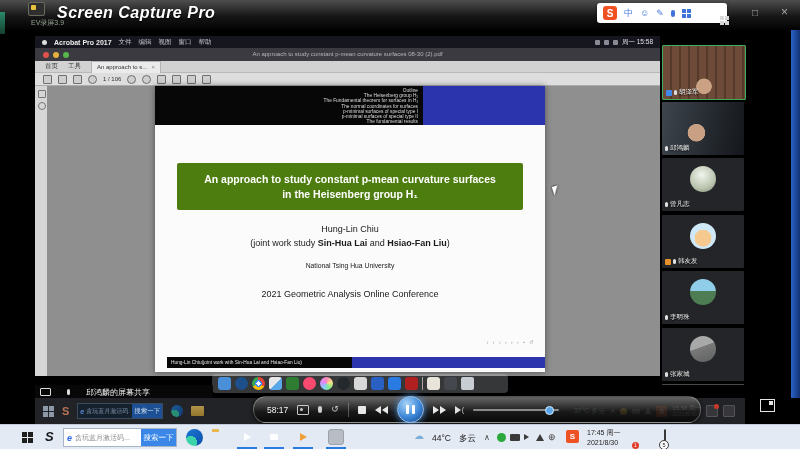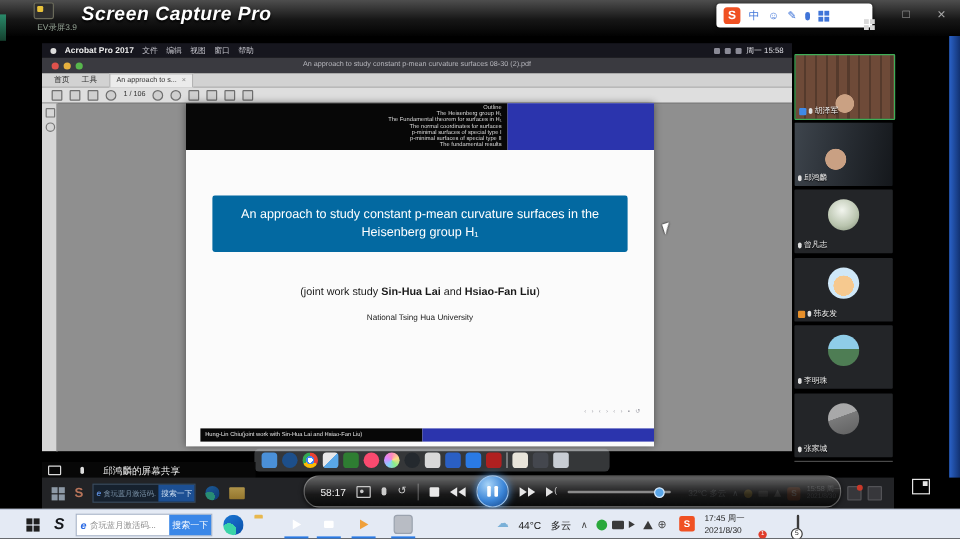--- a/index.html
+++ b/index.html
@@ -5,21 +5,21 @@
   html,body{margin:0;padding:0;background:#000;}
   #screen{position:relative;width:800px;height:449px;overflow:hidden;background:#000;
           font-family:"Liberation Sans",sans-serif;-webkit-font-smoothing:antialiased;}
   .abs{position:absolute;}
   .flex{display:flex;align-items:center;}
   .nowrap{white-space:nowrap;overflow:hidden;}
 
   
   .titlebar{left:0;top:0;width:800px;height:30px;
     background:linear-gradient(180deg,#4e4e4e 0%,#161616 55%,#020202 100%);}
-  .pt-title{left:68px;top:4px;color:#fff;font-size:16px;font-weight:bold;font-style:italic;
+  .pt-title{left:57px;top:4px;color:#fff;font-size:16px;font-weight:bold;font-style:italic;
     text-shadow:0 1px 2px #000;letter-spacing:.5px;}
   .pt-version{left:31px;top:18px;color:#93a193;font-size:7px;}
   .ev-icon{left:28px;top:2px;width:15px;height:12px;background:#2e2e2e;border:1px solid #6a6a5a;border-radius:2px;}
   .ev-icon i{position:absolute;left:2px;top:2px;width:5px;height:5px;background:#e8c23a;border-radius:1px;}
   .sliver{left:0;top:12px;width:5px;height:22px;background:linear-gradient(#2a8a6a,#14402e);}
   .sogou-panel{left:597px;top:3px;width:130px;height:20px;background:#fff;border-radius:3px;
     box-shadow:0 1px 3px rgba(0,0,0,.6);display:flex;align-items:center;gap:7px;padding:0 6px;box-sizing:border-box;}
   .sogou-logo{width:14px;height:14px;border-radius:3px;background:#f05123;color:#fff;font-size:10px;
     font-weight:bold;display:flex;align-items:center;justify-content:center;}
   .sbar-ic{color:#3f74d8;font-size:9px;line-height:9px;}
@@ -287,25 +287,27 @@
     <div class="sl-head-black">
       <div>Outline</div>
       <div>The Heisenberg group H₁</div>
       <div>The Fundamental theorem for surfaces in H₁</div>
       <div>The normal coordinates for surfaces</div>
       <div>p-minimal surfaces of special type I</div>
       <div>p-minimal surfaces of special type II</div>
       <div>The fundamental results</div>
     </div>
     <div class="sl-head-blue" style="background:#2b34ad;"></div>
-    <div class="sl-titlebox" style="background:#0369a1;">
+    <div class="sl-titlebox" style="background:#4d7c0f;font-weight:bold;">
       <span>An approach to study constant p-mean curvature surfaces in the Heisenberg group H₁</span>
     </div>
+    <div class="sl-center" style="top:138px;font-size:9px;">Hung-Lin Chiu</div>
     <div class="sl-center" style="top:152px;font-size:9px;"><span>(joint work study </span><b>Sin-Hua Lai</b><span> and </span><b>Hsiao-Fan Liu</b><span>)</span></div>
     <div class="sl-center" style="top:176px;font-size:6.8px;color:#222;">National Tsing Hua University</div>
+    <div class="sl-center" style="top:203px;font-size:9px;">2021 Geometric Analysis Online Conference</div>
     <div class="sl-nav">‹ › ‹ › ‹ › ▪ ↺</div>
     <div class="sl-footer-black">Hung-Lin Chiu(joint work with Sin-Hua Lai and Hsiao-Fan Liu)</div>
     <div class="sl-footer-blue" style="background:#2b34ad;"></div>
   </div>
   <div class="abs cursor"></div>
 
   <div class="abs dock">
     <span class="dk" style="background:#4a90d8;"></span>
     <span class="dk" style="background:#1d4f8a;border-radius:50%;"></span>
     <span class="dk" style="border-radius:50%;background:radial-gradient(circle,#fff 0 22%,#4285f4 23% 38%,rgba(0,0,0,0) 39%),conic-gradient(#ea4335 0 120deg,#fbbc05 0 240deg,#34a853 0 360deg);"></span>

